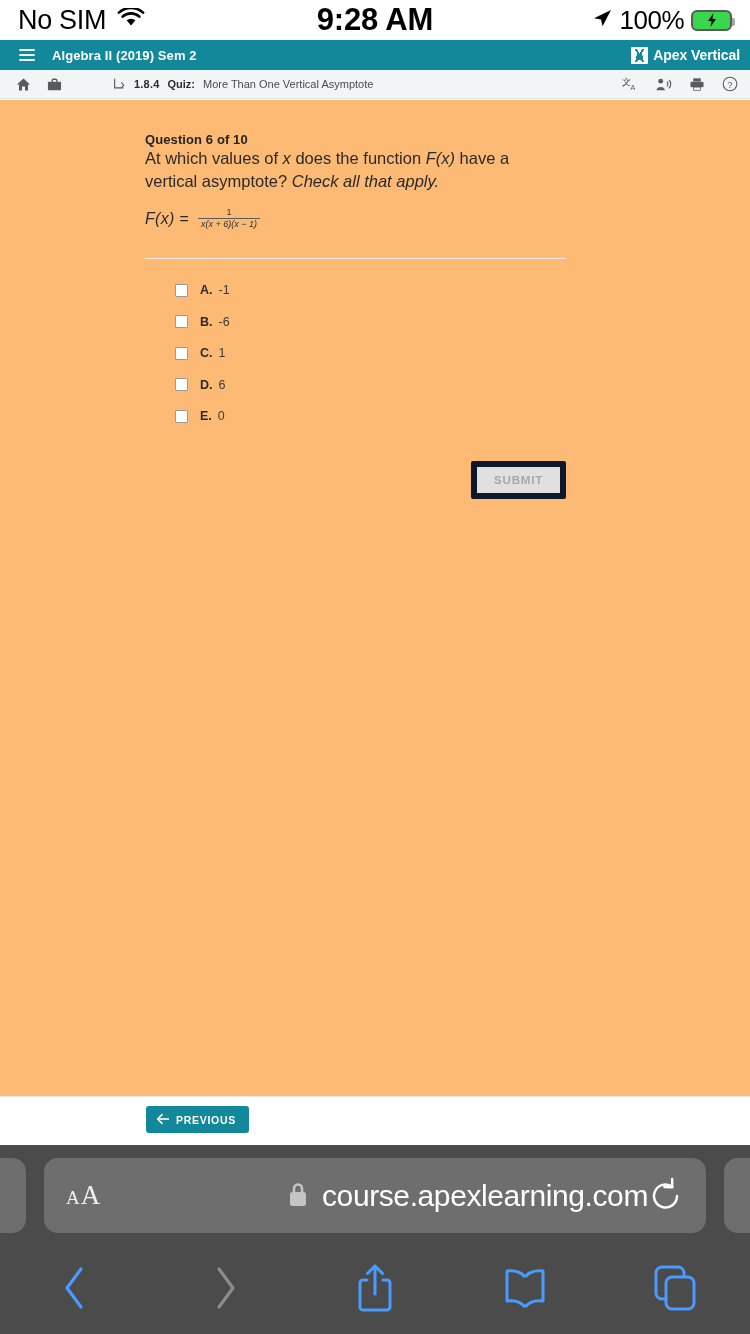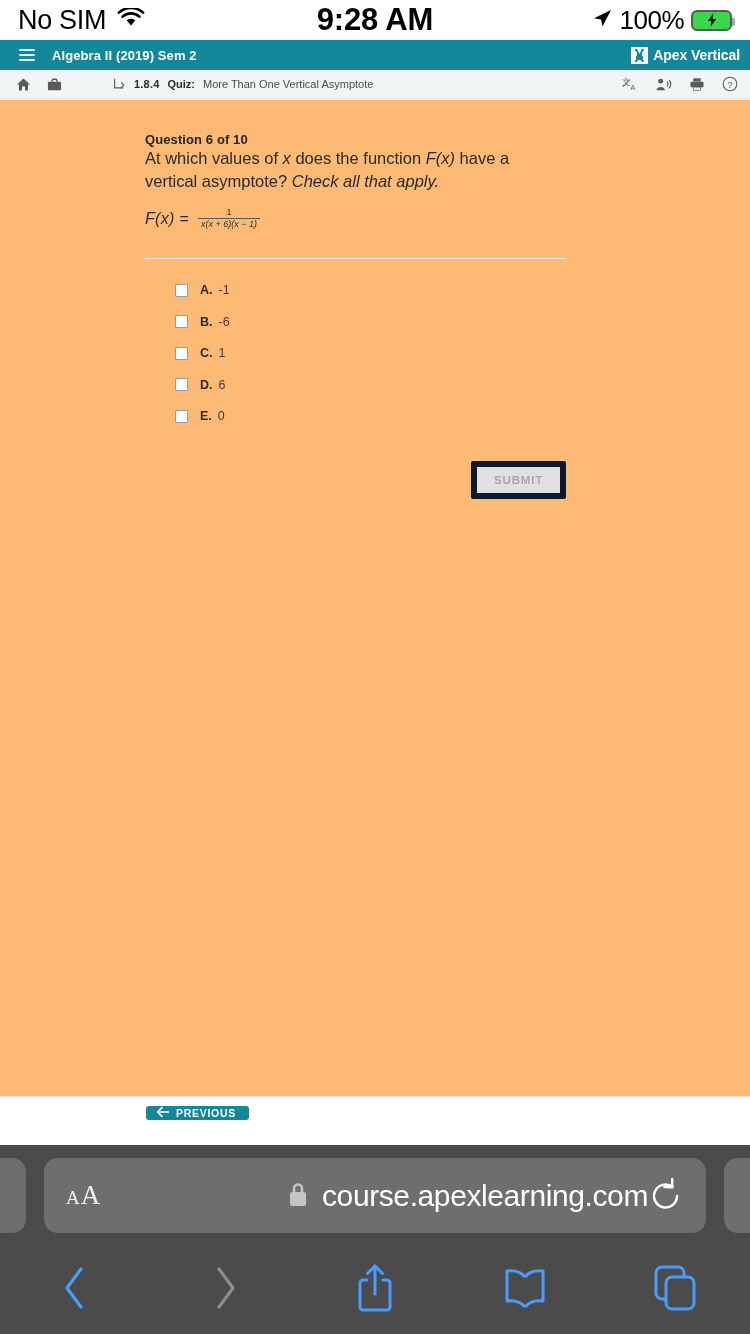--- a/index.html
+++ b/index.html
@@ -314,21 +314,21 @@
     background: #ffffff;
     border-top: 1px solid #e4e4e4;
     box-sizing: border-box;
   }
   #previous-button {
     position: absolute;
     left: 146px;
     top: 9px;
     background: #12889a;
     border-radius: 3px;
-    height: 14px;
+    height: 27px;
     display: flex;
     align-items: center;
     gap: 6px;
     padding: 0 13px 0 10px;
     cursor: pointer;
   }
   #previous-button .lbl {
     color: #ffffff;
     font-size: 10.5px;
     font-weight: 700;

